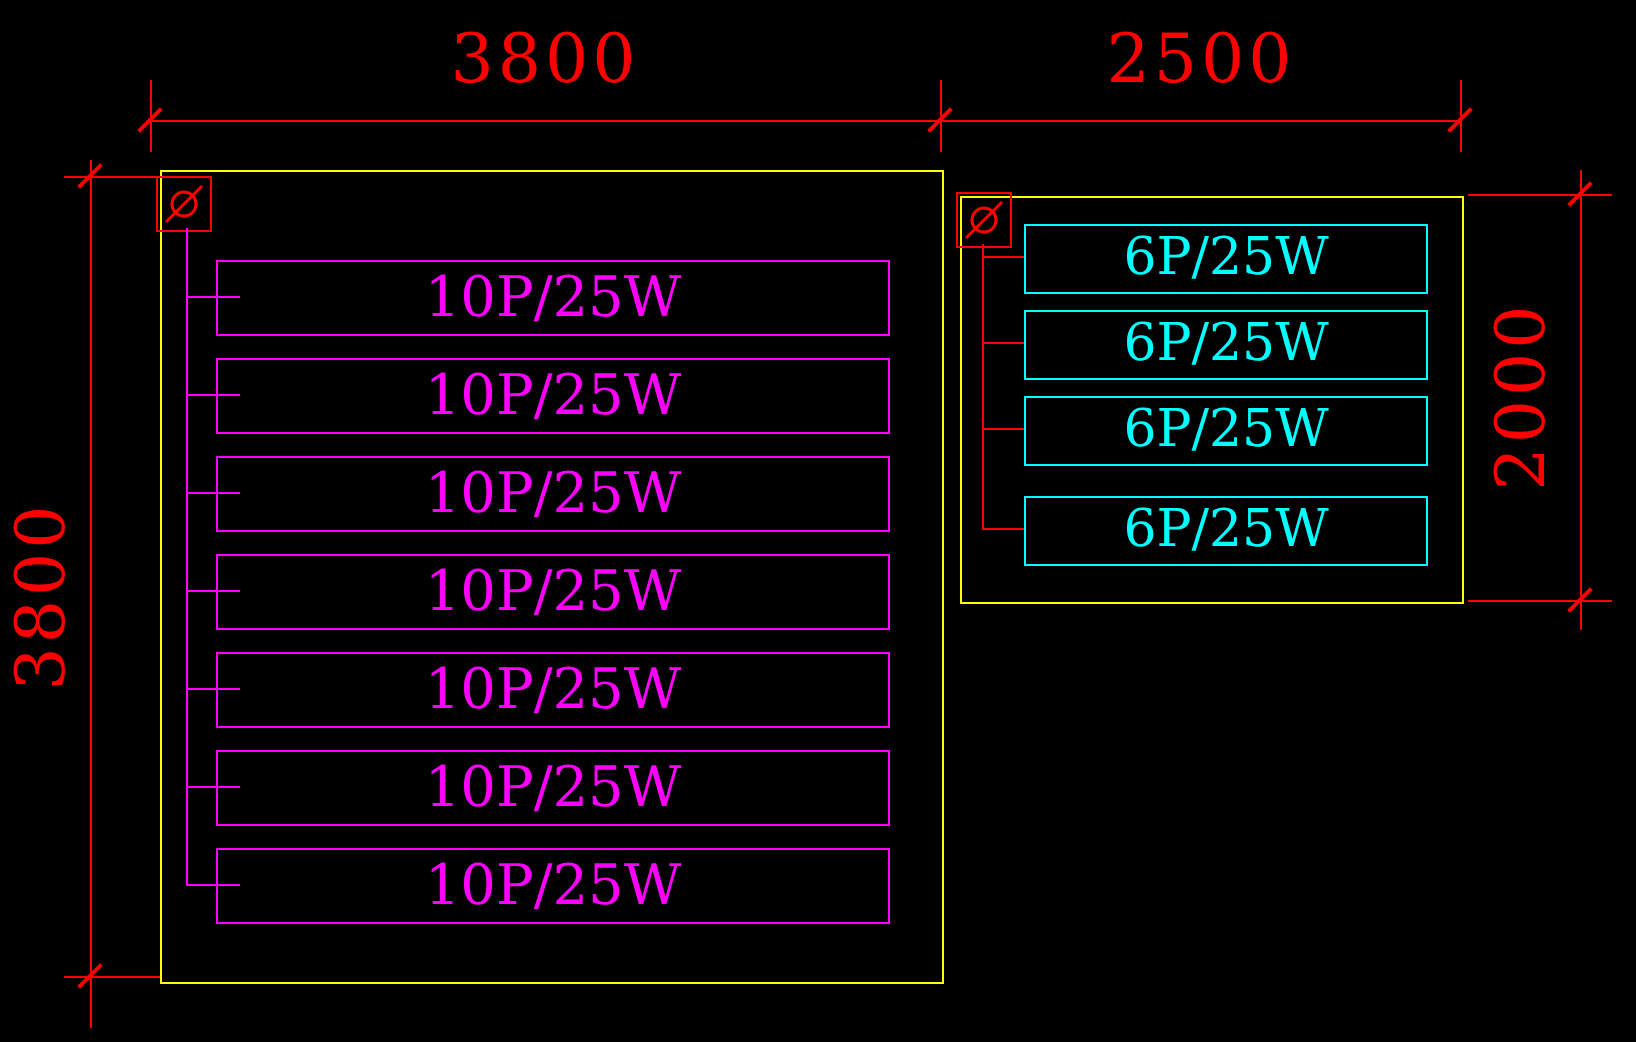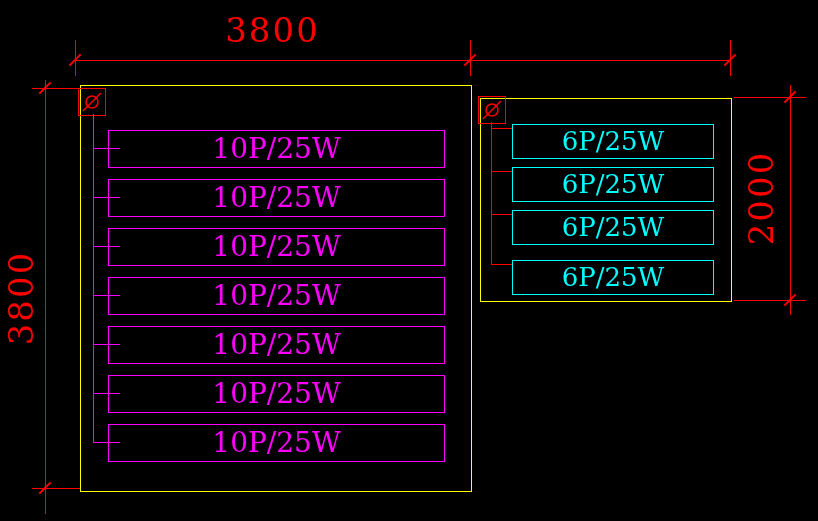--- a/index.html
+++ b/index.html
@@ -8,37 +8,38 @@
     font-family:"DejaVu Serif","Liberation Serif",serif;overflow:hidden;
   }
   .rline{position:absolute;background:#ff0000;}
   .mline{position:absolute;background:#ff00ff;}
   .tick{position:absolute;width:16px;height:2px;background:#ff0000;transform:rotate(-45deg);}
   .dim-text{position:absolute;color:#ff0000;font-size:34px;text-align:center;letter-spacing:2px;line-height:40px;}
   .vdim{transform:rotate(-90deg);}
   .room{position:absolute;border:1px solid #ffff00;background:transparent;}
   .fixture{position:absolute;border:1px solid;background:transparent;text-align:center;}
   .lfix{left:108px;width:335px;height:36px;border-color:#ff00ff;color:#ff00ff;font-size:28px;line-height:36px;}
-  .rfix{left:512px;width:200px;height:33px;border-color:#00ffff;color:#00ffff;font-size:26px;line-height:33px;margin-top:12px;}
+  .rfix{left:512px;width:200px;height:33px;border-color:#00ffff;color:#00ffff;font-size:26px;line-height:33px;}
   .symbol{position:absolute;width:26px;height:26px;border:1px solid #ff0000;}
   .symbol svg{display:block;}
 </style>
 </head>
 <body>
 
 <div class="canvas">
 
   <div class="rline" style="left:75px;top:40px;width:1px;height:36px;"></div>
   <div class="rline" style="left:470px;top:40px;width:1px;height:36px;"></div>
   <div class="rline" style="left:730px;top:40px;width:1px;height:36px;"></div>
   <div class="rline" style="left:75px;top:60px;width:656px;height:1px;"></div>
   <div class="tick" style="left:67px;top:59px;"></div>
   <div class="tick" style="left:462px;top:59px;"></div>
   <div class="tick" style="left:722px;top:59px;"></div>
   <div class="dim-text" style="left:75px;top:10px;width:395px;">3800</div>
+  <div class="dim-text" style="left:470px;top:10px;width:261px;">2500</div>
 
   <div class="rline" style="left:45px;top:80px;width:1px;height:434px;"></div>
   <div class="rline" style="left:32px;top:88px;width:48px;height:1px;"></div>
   <div class="rline" style="left:32px;top:488px;width:48px;height:1px;"></div>
   <div class="tick" style="left:37px;top:87px;"></div>
   <div class="tick" style="left:37px;top:487px;"></div>
   <div class="dim-text vdim" style="left:-49px;top:278px;width:140px;height:40px;">3800</div>
 
   <div class="rline" style="left:790px;top:85px;width:1px;height:230px;"></div>
   <div class="rline" style="left:734px;top:97px;width:72px;height:1px;"></div>

